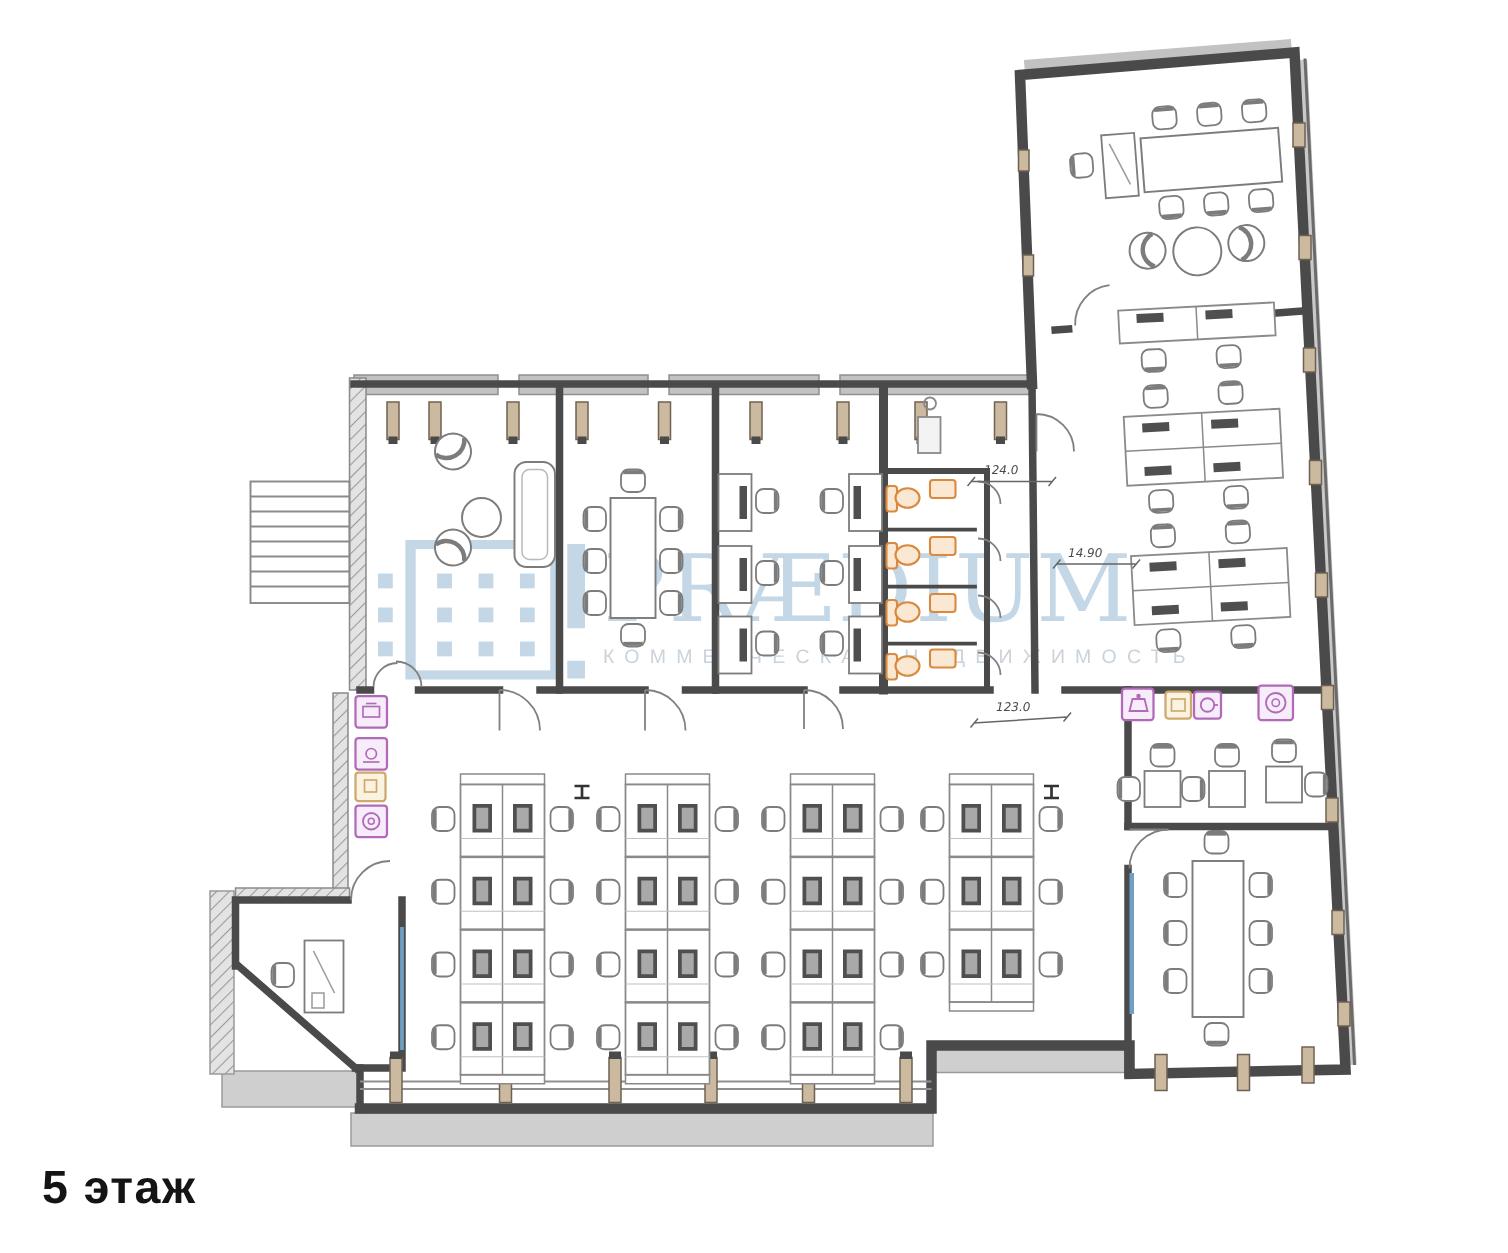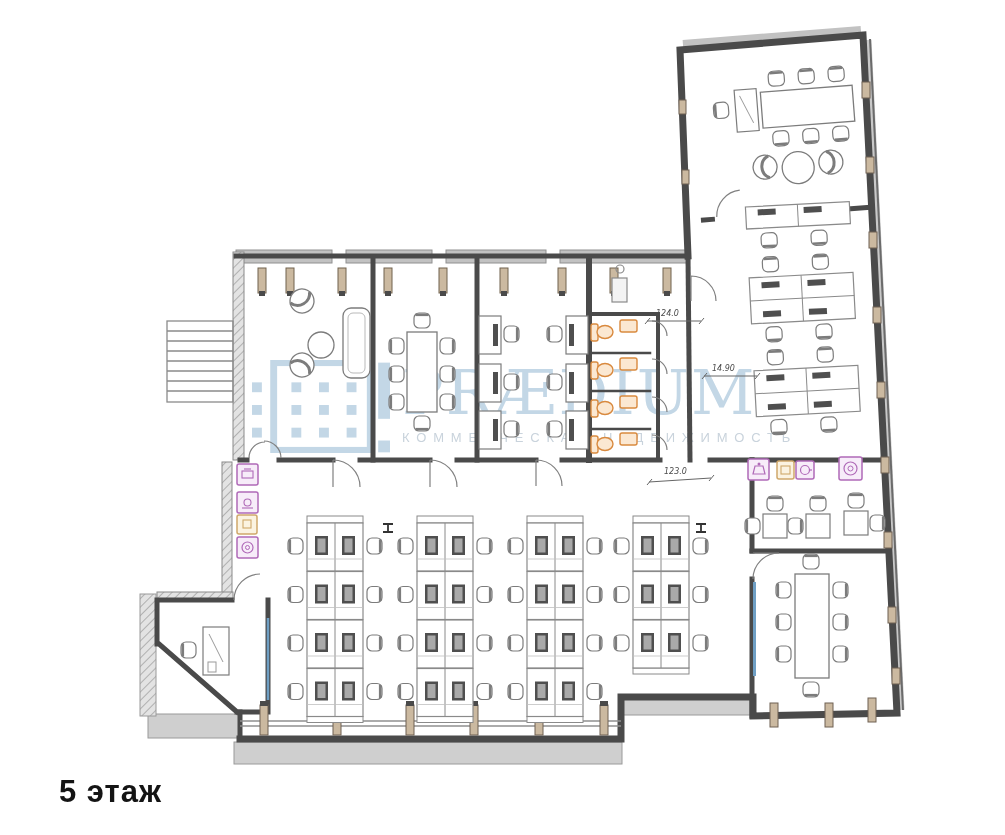--- a/index.html
+++ b/index.html
@@ -7,21 +7,21 @@
           font-family:"Liberation Sans",sans-serif;}
   .plan{position:absolute;left:0;top:0;z-index:2;}
   .watermark{position:absolute;left:252px;top:360px;z-index:1;display:flex;align-items:flex-start;gap:12px;}
   .wm-logo{width:138px;height:93px;flex:0 0 auto;}
   .wm-text{display:flex;flex-direction:column;}
   .wm-title{font-family:"DejaVu Serif","Liberation Serif",serif;font-size:62px;line-height:1.05;
             color:#c3d7e6;letter-spacing:2px;white-space:nowrap;}
   .wm-sub{margin-top:5px;font-family:"Liberation Sans",sans-serif;font-size:13px;
           letter-spacing:6.8px;color:#c9d3dc;white-space:nowrap;}
   .floor-label{position:absolute;left:28px;top:774px;z-index:3;font-size:31px;font-weight:bold;
-               color:#141414;letter-spacing:1px;margin-left:31px;}
+               color:#141414;letter-spacing:1px;}
   text.dim{font-family:"DejaVu Sans",sans-serif;font-size:8px;font-style:italic;fill:#4a4a4a;}
 </style>
 </head>
 <body>
 
 <div class="canvas">
 
   <div class="watermark">
     <svg class="wm-logo" viewBox="0 0 140 93">
       <g fill="#c3d7e6">

